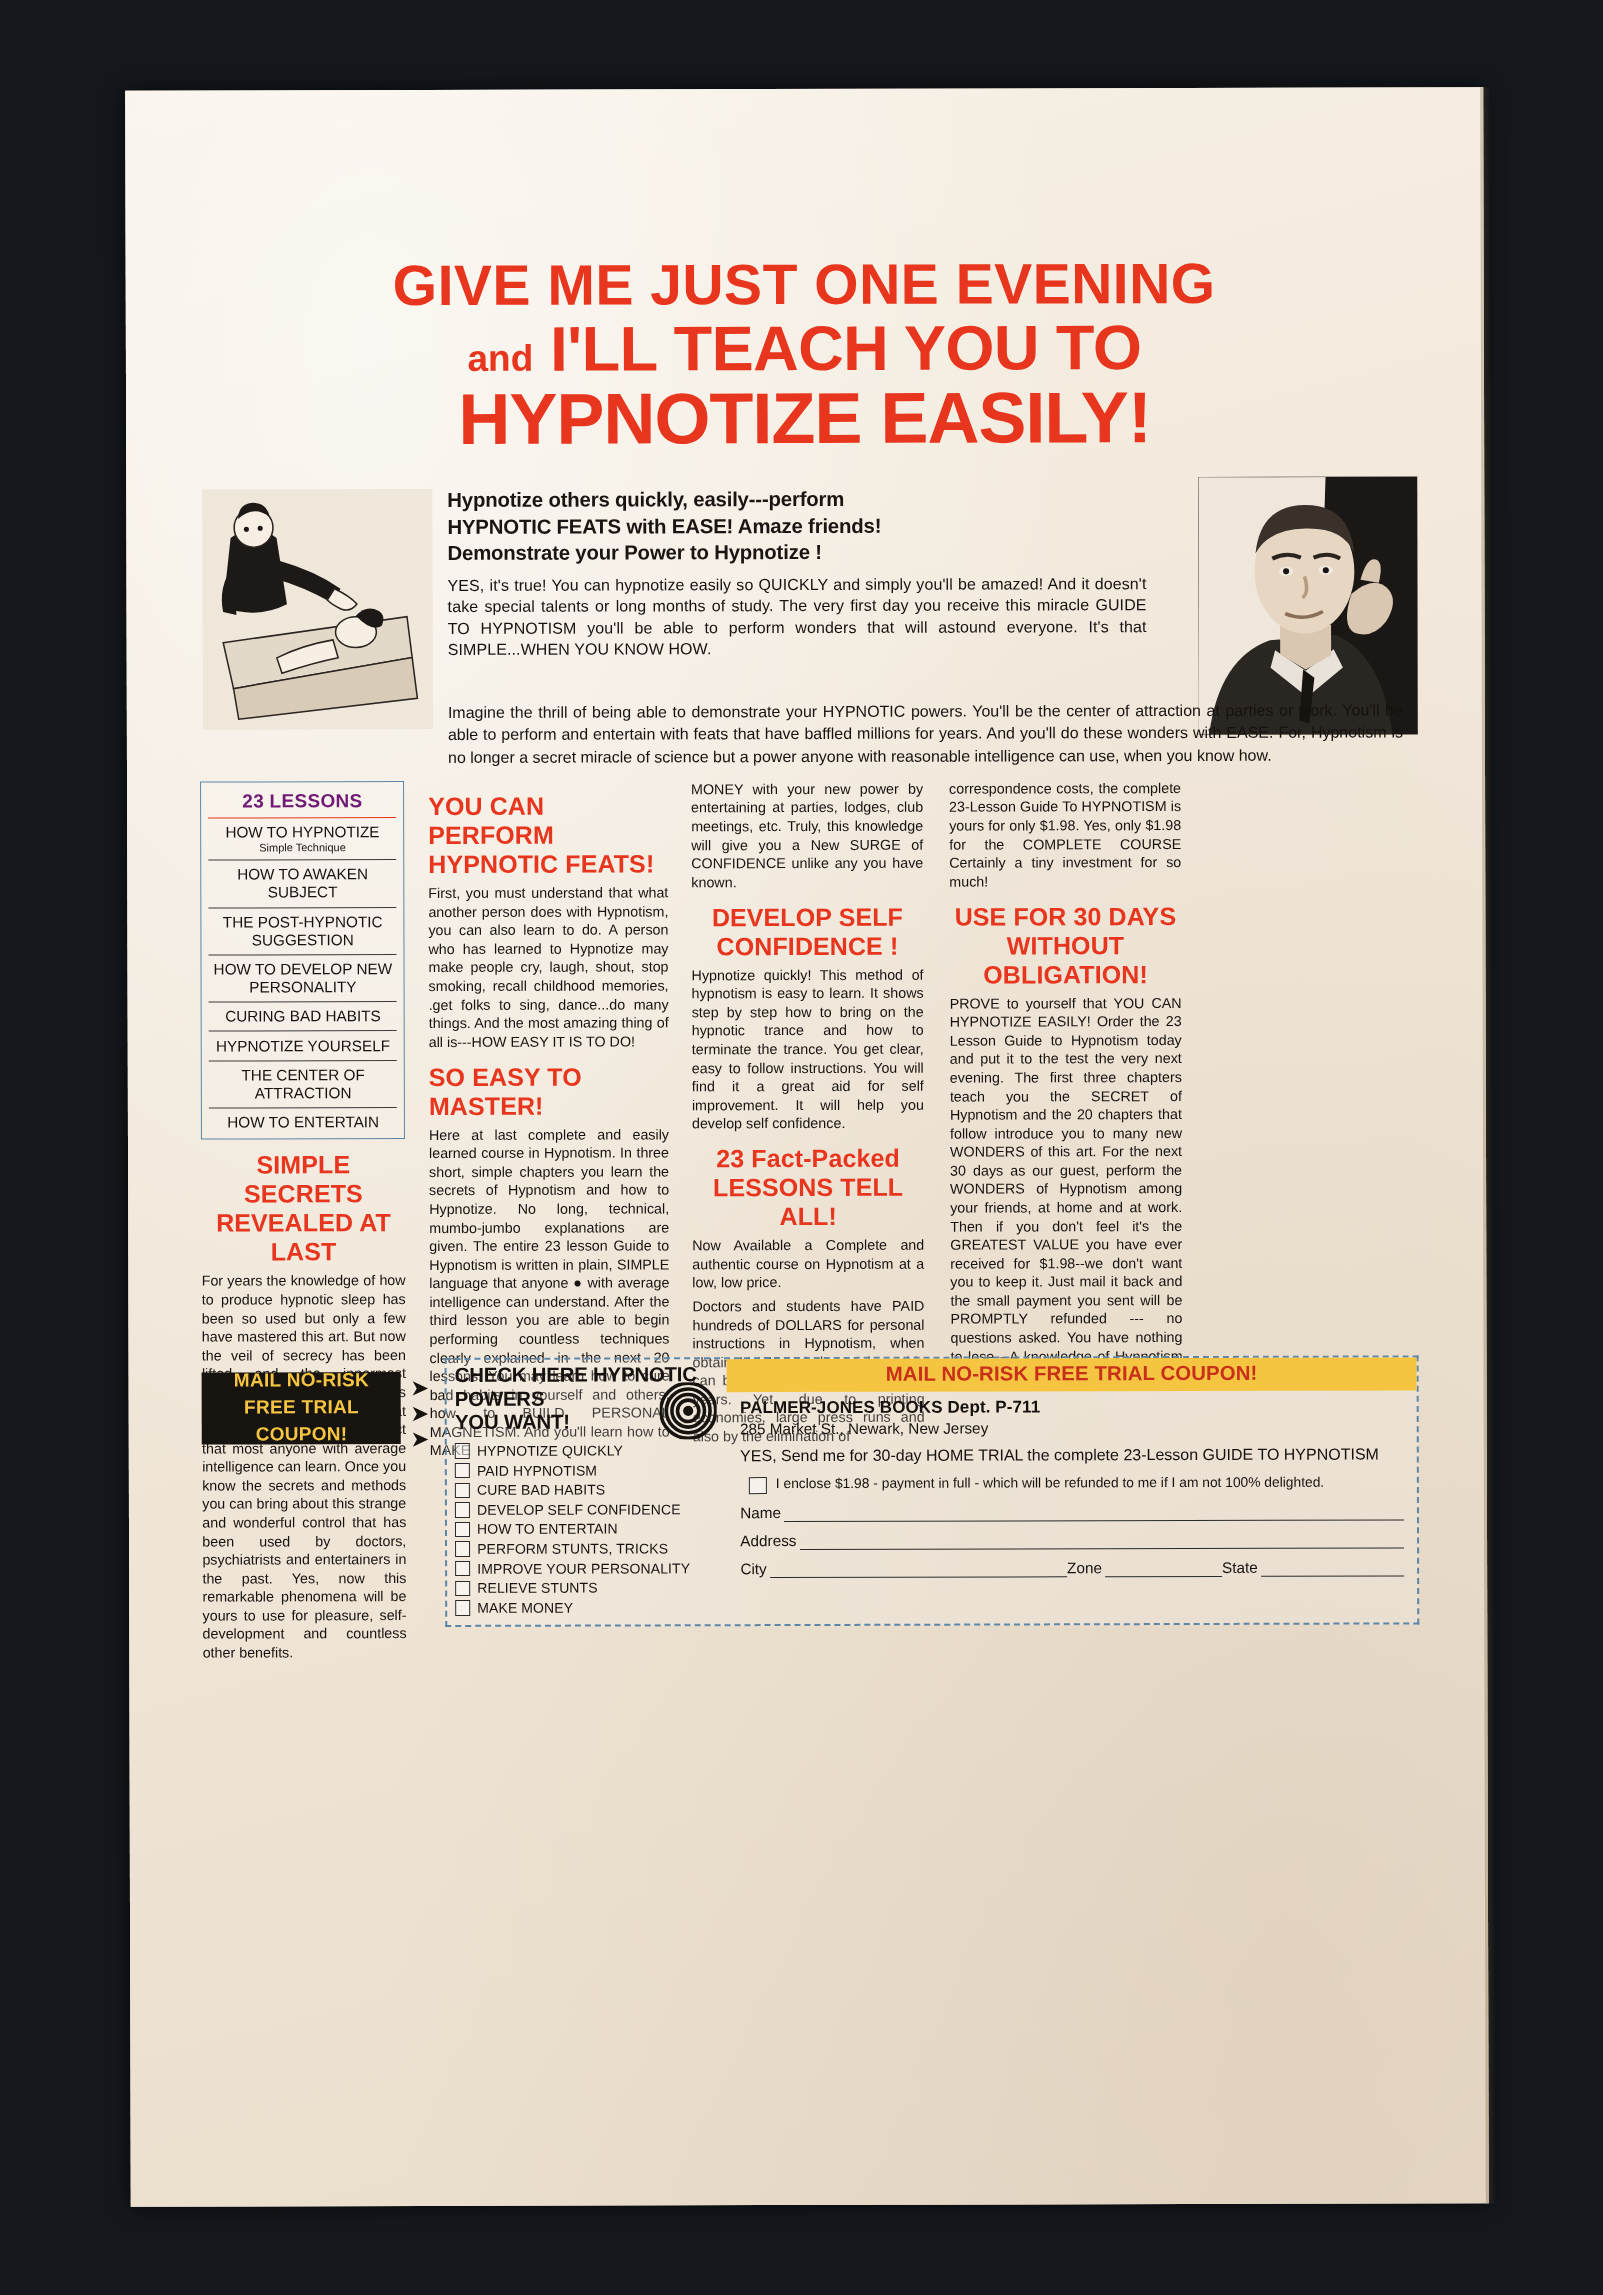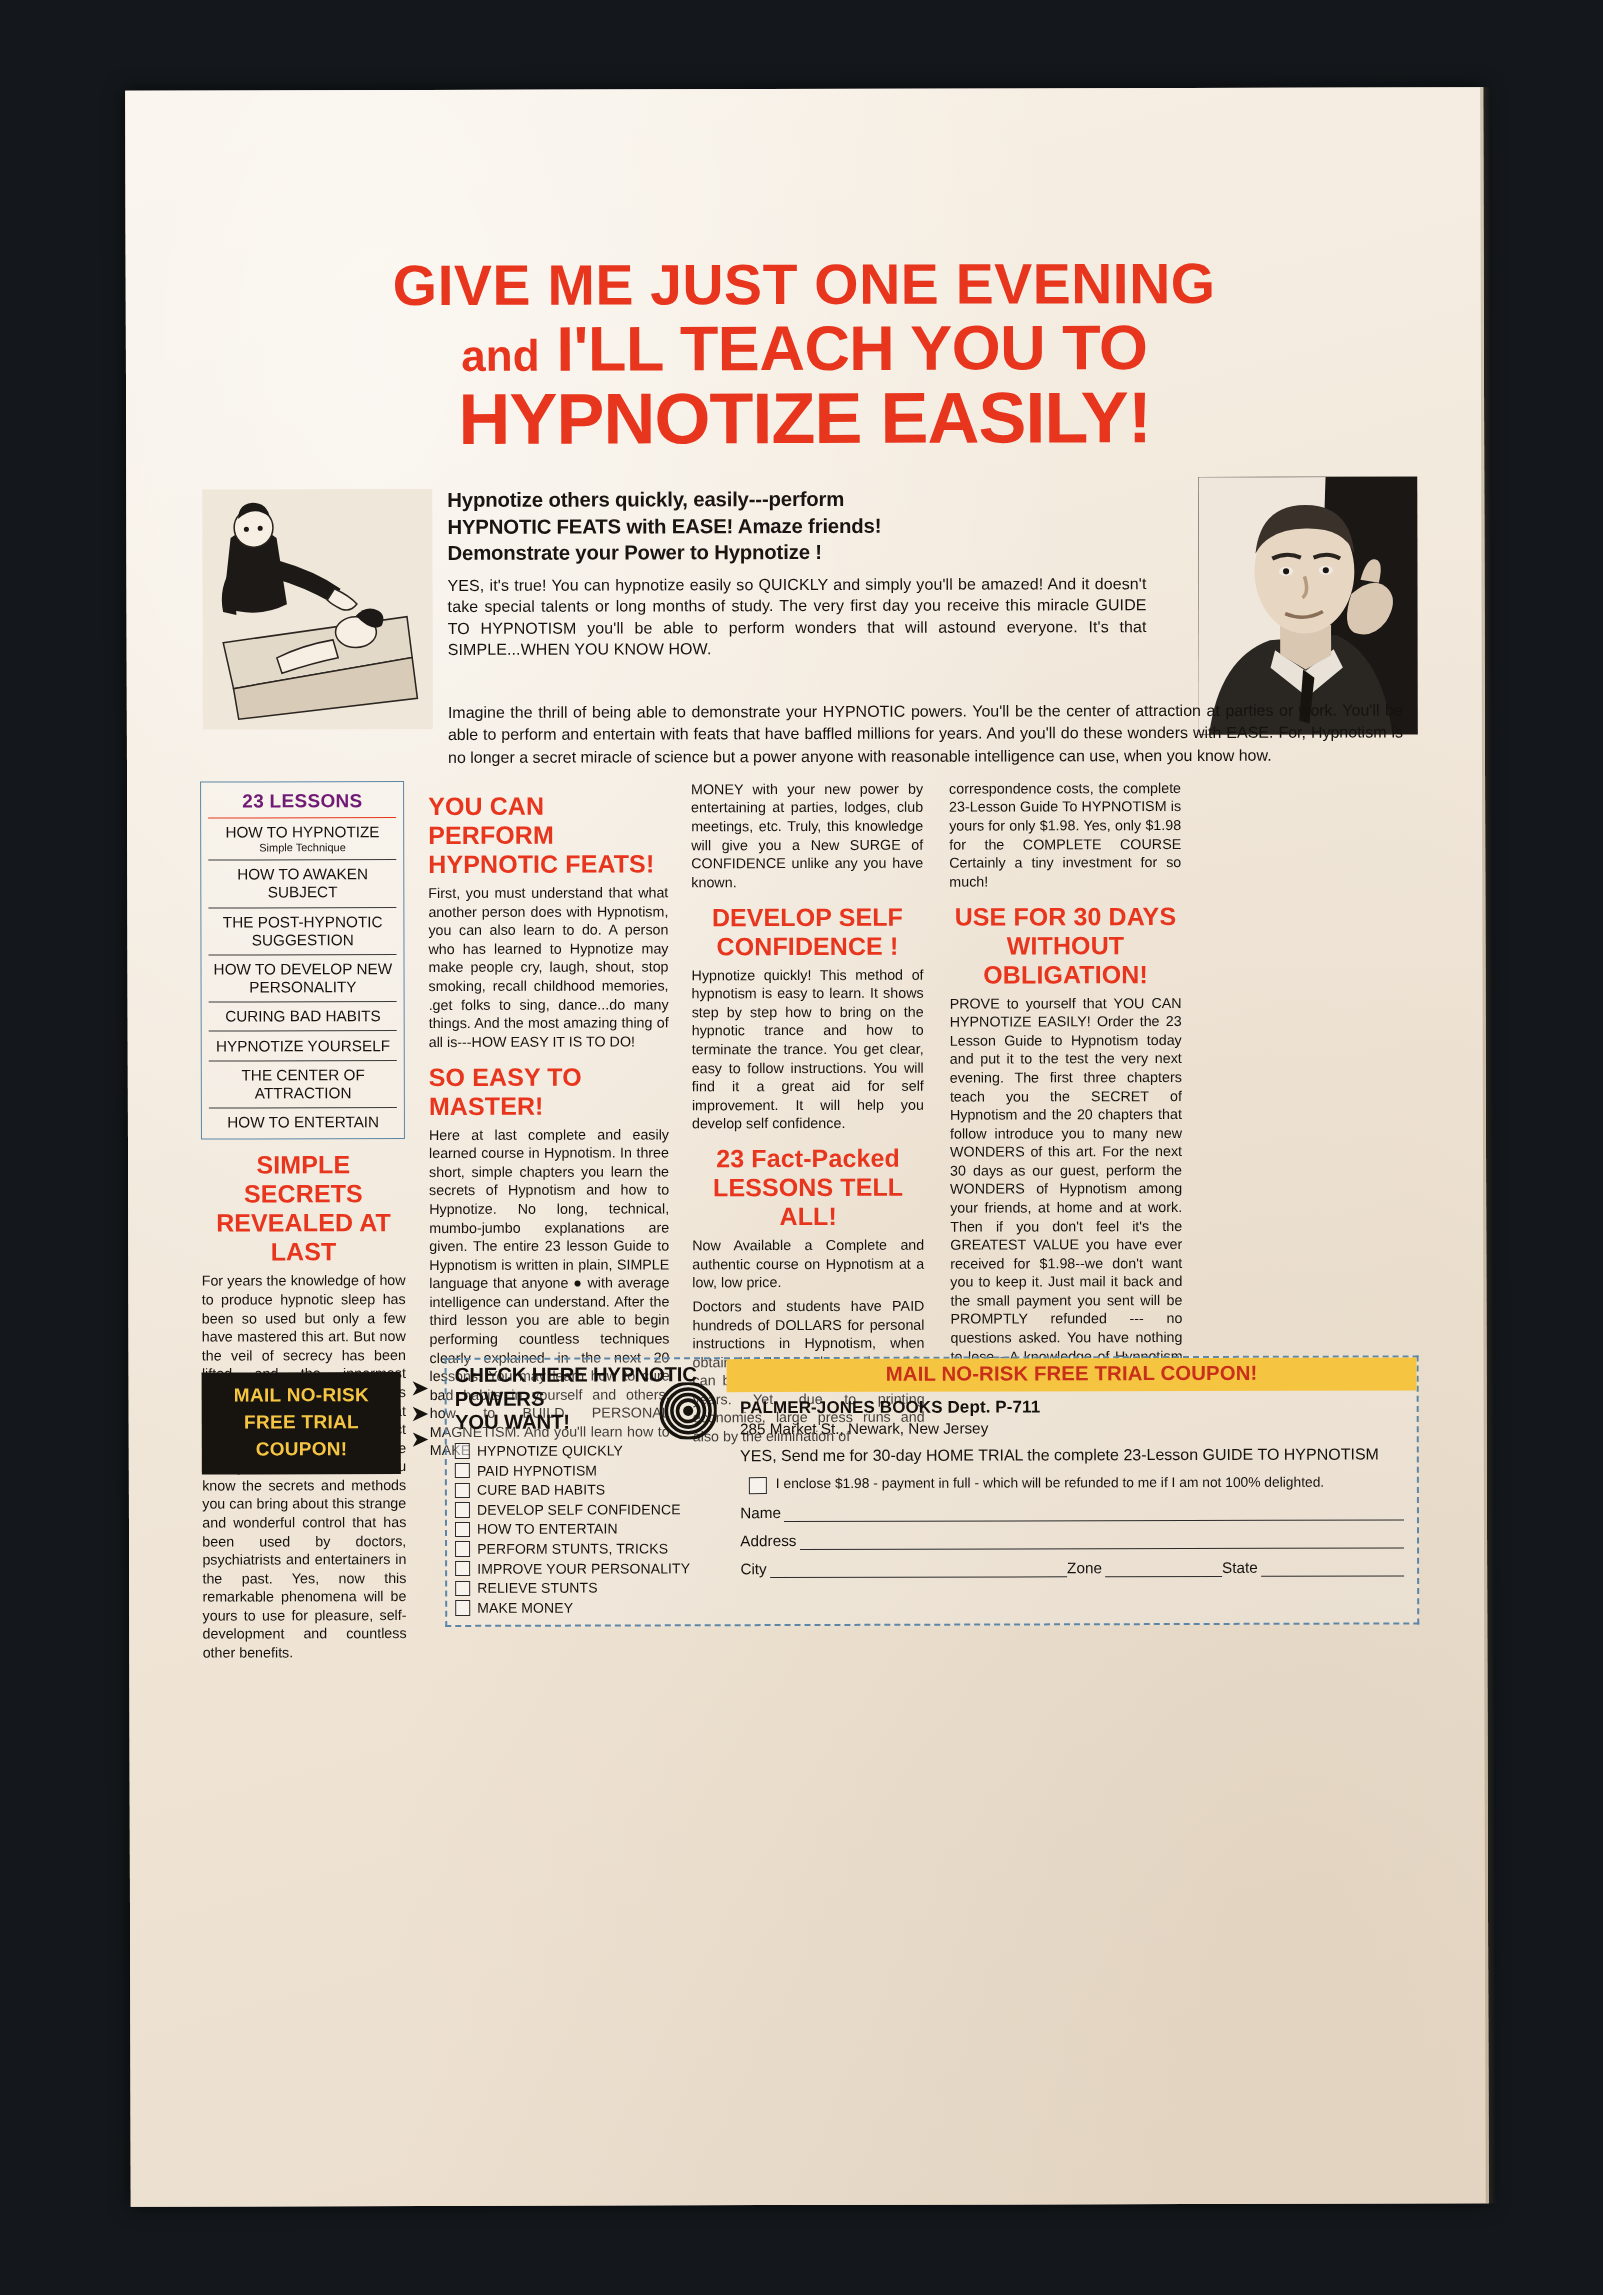--- a/index.html
+++ b/index.html
@@ -64,21 +64,21 @@
     line-height: 1.02;
     margin-top: 105px;
     letter-spacing: 0.5px;
   }
   .hl2 {
     font-size: 63px;
     line-height: 1.02;
     margin-top: 3.1px;
   }
   .hl2 .small {
-    font-size: 44px;
+    font-size: 37px;
     letter-spacing: 0px;
     margin-top: 28px;
   }
   .hl3 {
     font-size: 72px;
     line-height: 1.0;
     margin-top: 2px;
     letter-spacing: -1px;
   }
 
@@ -188,21 +188,21 @@
     color: #16120f;
     text-align: justify;
   }
 
   
   .blackbox {
     position: absolute;
     left: 12.3px;
     top: 591px;
     width: 199px;
-    height: 102px;
+    height: 72px;
     background: #17140f;
     color: #f5c542;
     display: flex;
     align-items: center;
     justify-content: center;
     text-align: center;
   }
   .blackbox span {
     font-weight: bold;
     font-size: 19px;

